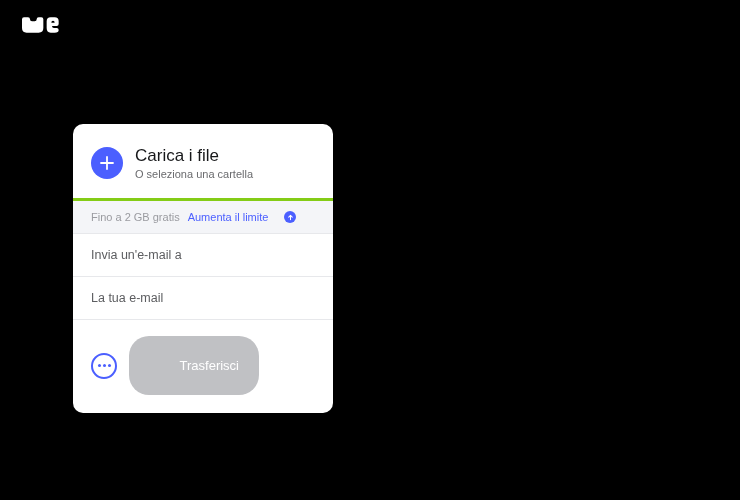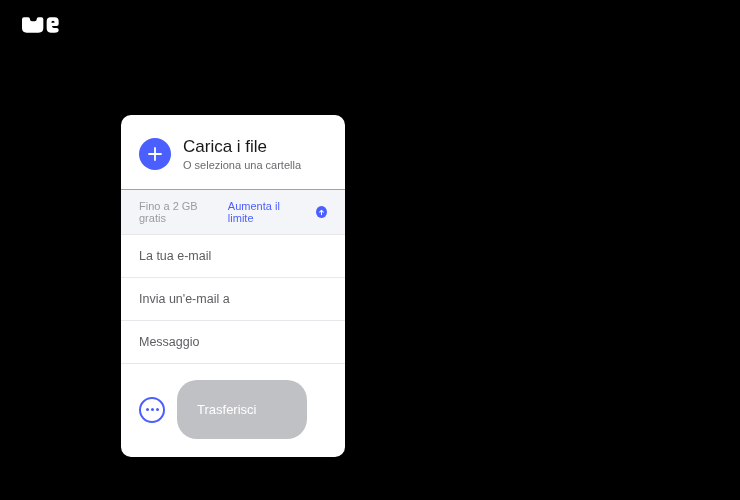--- a/index.html
+++ b/index.html
@@ -17,27 +17,26 @@
     }
     .logo {
       position: absolute;
       top: 16px;
       left: 20px;
       width: 40px;
       height: 20px;
     }
     .card {
       position: absolute;
-      top: 115px;
+      top: 124px;
       left: 73px;
-      width: 224px;
+      width: 260px;
       background: #fff;
       border-radius: 10px;
       overflow: hidden;
-      margin-left: 48px;
     }
     .upload-section {
       padding: 22px 18px 18px 18px;
       display: flex;
       align-items: center;
       gap: 12px;
     }
     .plus-button {
       width: 32px;
       height: 32px;
@@ -63,21 +62,21 @@
       margin-bottom: 2px;
     }
     .upload-subtitle {
       font-size: 11px;
       color: #6a6b6e;
       cursor: pointer;
     }
     .limit-bar {
       padding: 10px 18px;
       background: #f4f5f8;
-      border-top: 1px solid #84cc16;
+      border-top: 3px solid #84cc16;
       border-bottom: 1px solid #e7e8eb;
       display: flex;
       align-items: center;
       gap: 8px;
       font-size: 11px;
     }
     .limit-text {
       color: #9a9ba0;
     }
     .limit-link {
@@ -144,21 +143,21 @@
     .transfer-button {
       flex: 1;
       max-width: 130px;
       padding: 22px 20px;
       background: #c0c1c4;
       color: #fff;
       border: none;
       border-radius: 20px;
       font-size: 13px;
       cursor: pointer;
-      text-align: left;
+      text-align: right;
     }
   </style>
 </head>
 <body>
 
 <div class="logo">
   <svg viewBox="0 0 60 30" fill="#fff">
     <path d="M 3 5 Q 3 2 6 2 L 12 2 Q 15 2 15 5 Q 15 8 18 8 L 22 8 Q 25 8 25 5 Q 25 2 28 2 L 32 2 Q 35 2 35 5 L 35 18 Q 35 25 28 25 L 10 25 Q 3 25 3 18 Z M 40 8 Q 40 2 46 2 L 52 2 Q 58 2 58 8 L 58 12 Q 58 15 55 15 L 48 15 Q 48 18 51 18 L 55 18 Q 58 18 58 21 Q 58 25 52 25 L 46 25 Q 40 25 40 18 Z M 47 10 L 52 10 Q 52 7 49.5 7 Q 47 7 47 10 Z"></path>
   </svg>
 </div>
@@ -182,23 +181,22 @@
       <span>Aumenta il limite</span>
       <span class="limit-badge">
         <svg viewBox="0 0 10 10">
           <path d="M5 8 L5 2 M2.5 4.5 L5 2 L7.5 4.5" stroke="#fff" stroke-width="1.5" fill="none" stroke-linecap="round" stroke-linejoin="round"></path>
         </svg>
       </span>
     </span>
   </div>
 
   <div class="form-section">
+    <div class="form-field">Invia un'e-mail a</div>
     <div class="form-field">La tua e-mail</div>
-    <div class="form-field">Invia un'e-mail a</div>
-    <div class="form-field">Messaggio</div>
   </div>
 
   <div class="footer">
     <div class="options-button">
       <div class="options-dots">
         <span></span>
           <span></span>
           <span></span>
       </div>
     </div>

